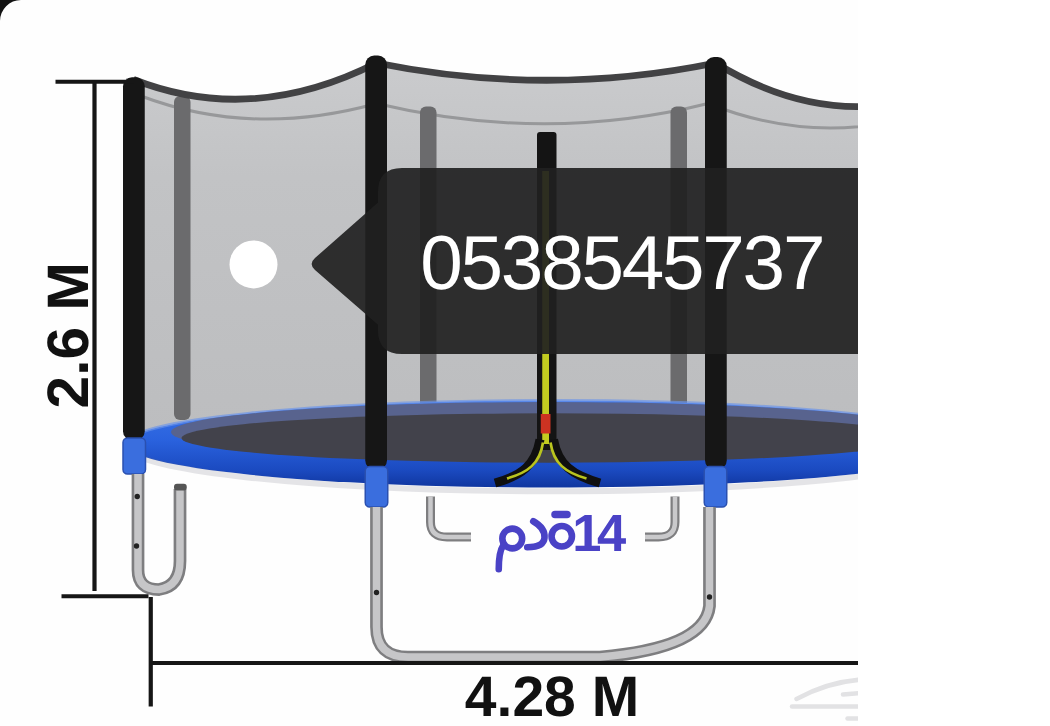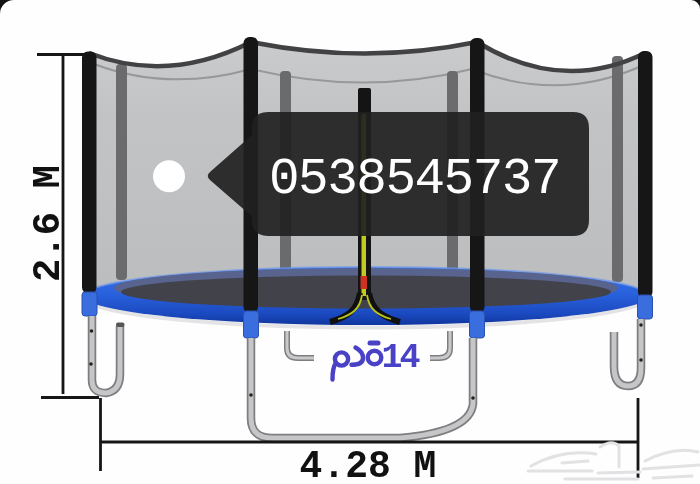--- a/index.html
+++ b/index.html
@@ -1,17 +1,17 @@
 <!DOCTYPE html>
 <html><head>
 <meta charset="utf-8">
 <style>
   html,body{margin:0;padding:0;background:#fff;}
-  .stage{position:relative;width:700px;height:484px;overflow:hidden;background:#fff;
-         font-family:Liberation Mono, monospace;}
+  .stage{position:relative;width:572px;height:484px;overflow:hidden;background:#fff;
+         font-family:Liberation Sans, sans-serif;}
 </style>
 </head>
 <body>
 <div class="stage">
 <svg width="700" height="484" viewBox="0 0 700 484" xmlns="http://www.w3.org/2000/svg">
 <defs>
   <linearGradient id="netg" x1="0" y1="0" x2="0" y2="1">
     <stop offset="0" stop-color="#cacbcd"></stop>
     <stop offset="0.3" stop-color="#c2c3c5"></stop>
     <stop offset="1" stop-color="#bcbdbf"></stop>

